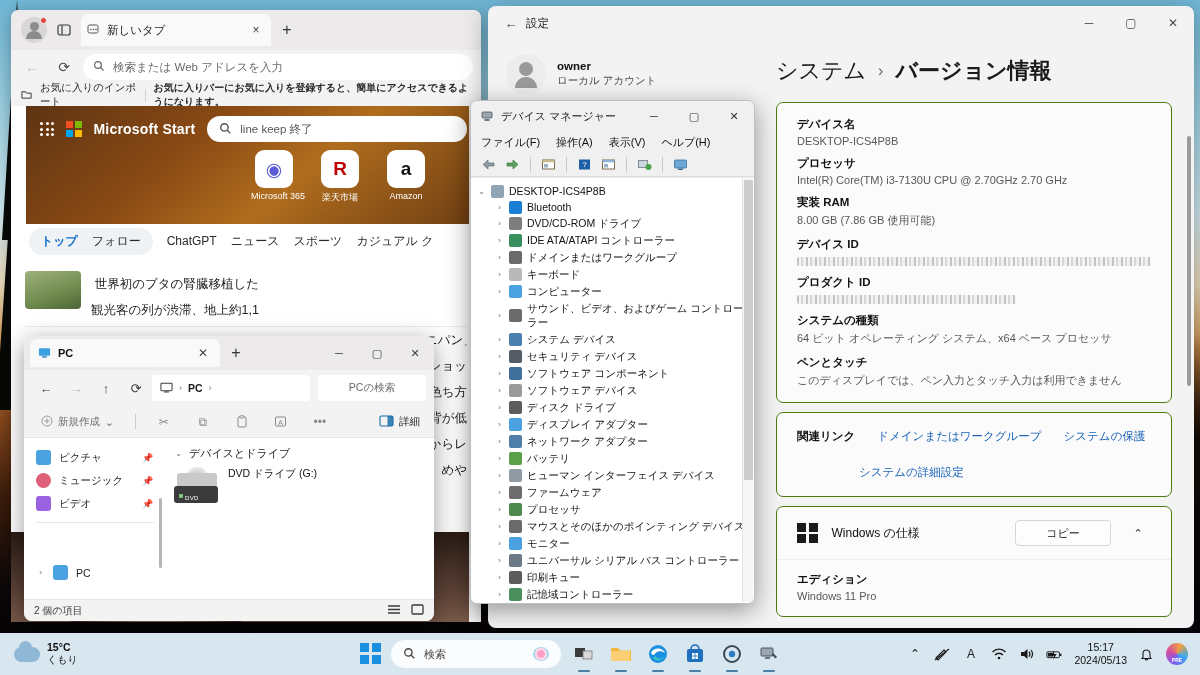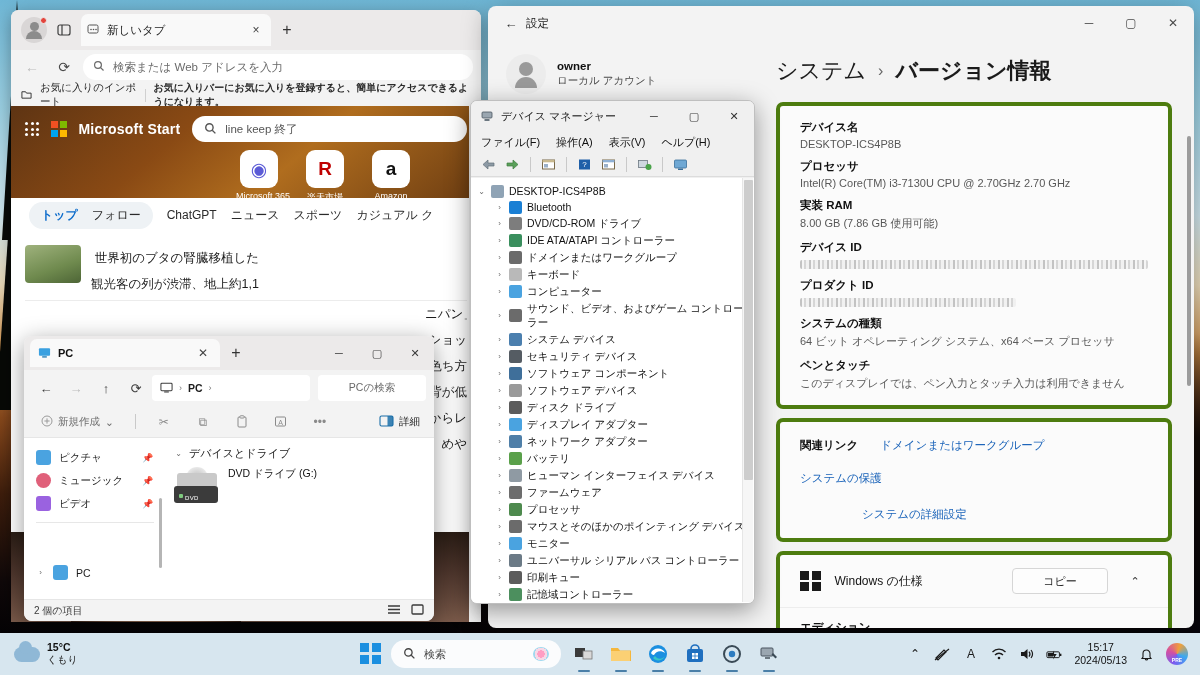--- a/index.html
+++ b/index.html
@@ -37,21 +37,21 @@
   .tab-plus { width:24px; height:24px; display:flex; align-items:center; justify-content:center; color:#333; font-size:16px; }
   #browser-navbar { height:34px; display:flex; align-items:center; gap:6px; padding:0 8px; background:#f3f3f3; }
   .nav-btn { width:26px; height:26px; border-radius:4px; display:flex; align-items:center; justify-content:center; color:#4a4a4a; font-size:14px; }
   .nav-btn.disabled { color:#bdbdbd; }
   #omnibox { flex:1; height:26px; background:#fff; border-radius:13px; display:flex; align-items:center; gap:8px; padding:0 10px;
      font-size:11.5px; color:#6a6a6a; }
   #browser-favbar { height:22px; display:flex; align-items:center; gap:8px; padding:0 10px; background:#f3f3f3; font-size:10.5px; color:#2b2b2b; }
   #browser-favbar .sep { width:1px; height:13px; background:#d0d0d0; }
   #browser-favbar .fav-note { font-weight:bold; font-size:10px; }
   #browser-content { position:absolute; left:0; right:0; top:96px; bottom:0; overflow:hidden; background:#fff; }
-  #msn-hero { height:92px; background:linear-gradient(140deg,#5e3413 0%, #8a4a14 35%, #b06d1e 60%, #6d3d12 100%); position:relative; }
+  #msn-hero { height:118px; background:linear-gradient(140deg,#5e3413 0%, #8a4a14 35%, #b06d1e 60%, #6d3d12 100%); position:relative;margin-left:15px; }
   #msn-topbar { display:flex; align-items:center; gap:12px; padding:10px 14px; }
   .waffle { display:grid; grid-template-columns:repeat(3,3px); grid-gap:2.5px; }
   .waffle i { width:3px; height:3px; background:#fff; border-radius:50%; display:block; }
   .ms-logo { display:grid; grid-template-columns:repeat(2,7px); grid-gap:1.5px; }
   .ms-logo i { width:7px; height:7px; display:block; }
   .ms-logo i:nth-child(1){background:#f25022;} .ms-logo i:nth-child(2){background:#7fba00;}
   .ms-logo i:nth-child(3){background:#00a4ef;} .ms-logo i:nth-child(4){background:#ffb900;}
   .ms-start-text { color:#fff; font-weight:bold; font-size:14px; letter-spacing:.2px; }
   #msn-search { flex:1; height:26px; background:#fff; border-radius:14px; display:flex; align-items:center; gap:8px; padding:0 12px;
      font-size:11.5px; color:#555; min-width:120px; }
@@ -89,21 +89,21 @@
   #acct { display:flex; align-items:center; gap:11px; }
   #acct .pic { width:40px; height:40px; border-radius:50%; background:#ececec; position:relative; }
   #acct .pic .head { position:absolute; top:8px; left:13px; width:14px; height:14px; border-radius:50%; background:#9a9a9a; }
   #acct .pic .body { position:absolute; bottom:6px; left:9px; width:22px; height:11px; border-radius:11px 11px 0 0; background:#9a9a9a; }
   #acct .nm { font-size:11.5px; font-weight:bold; color:#111; }
   #acct .sub { font-size:10.5px; color:#4a4a4a; margin-top:2px; }
   #settings-main { flex:1; padding:16px 22px 0 10px; overflow:hidden; position:relative; }
   #breadcrumb { font-size:22px; color:#1b1b1b; display:flex; align-items:center; gap:12px; margin-bottom:16px; }
   #breadcrumb .crumb-sep { color:#666; font-size:16px; }
   #breadcrumb .crumb-strong { font-weight:bold; }
-  .card { background:#fbfbfb; border:4px solid #4d7c0f; border-radius:7px; padding:14px 20px; margin-bottom:9px; }
+  .card { background:#fbfbfb; border:1px solid #4d7c0f; border-radius:7px; padding:14px 20px; margin-bottom:9px; }
   .spec-label { font-size:11.5px; font-weight:bold; color:#111; margin-top:9px; }
   .spec-label:first-child { margin-top:0; }
   .spec-val { font-size:11px; color:#585858; margin-top:3px; }
   .redacted { height:9px; margin-top:5px; border-radius:2px;
      background:repeating-linear-gradient(90deg,#b9b9b9 0 2px,#f4f4f4 2px 4px,#cfcfcf 4px 6px,#efefef 6px 9px); opacity:.85; }
   .redacted.short { width:62%; }
   #links-card { display:flex; flex-wrap:wrap; align-items:center; gap:18px 22px; padding:16px 20px; }
   #links-card .lbl { font-size:11.5px; font-weight:bold; color:#111; }
   #links-card a { font-size:11.5px; color:#1761b8; text-decoration:none; }
   #links-card .row2 { width:100%; padding-left:62px; }

